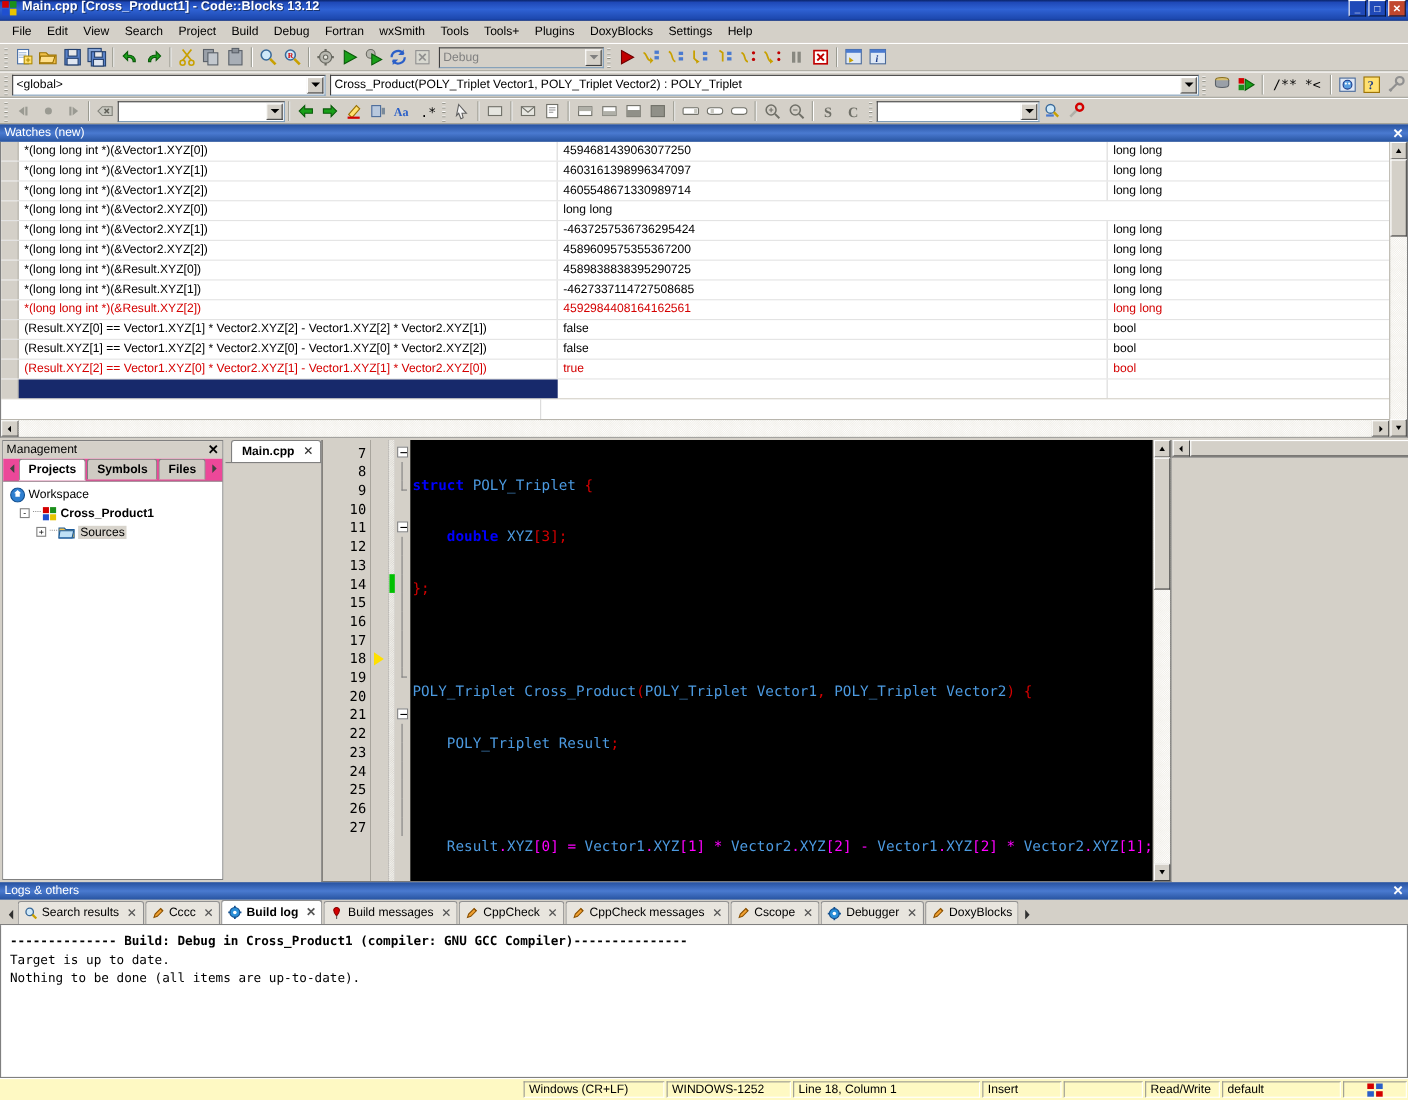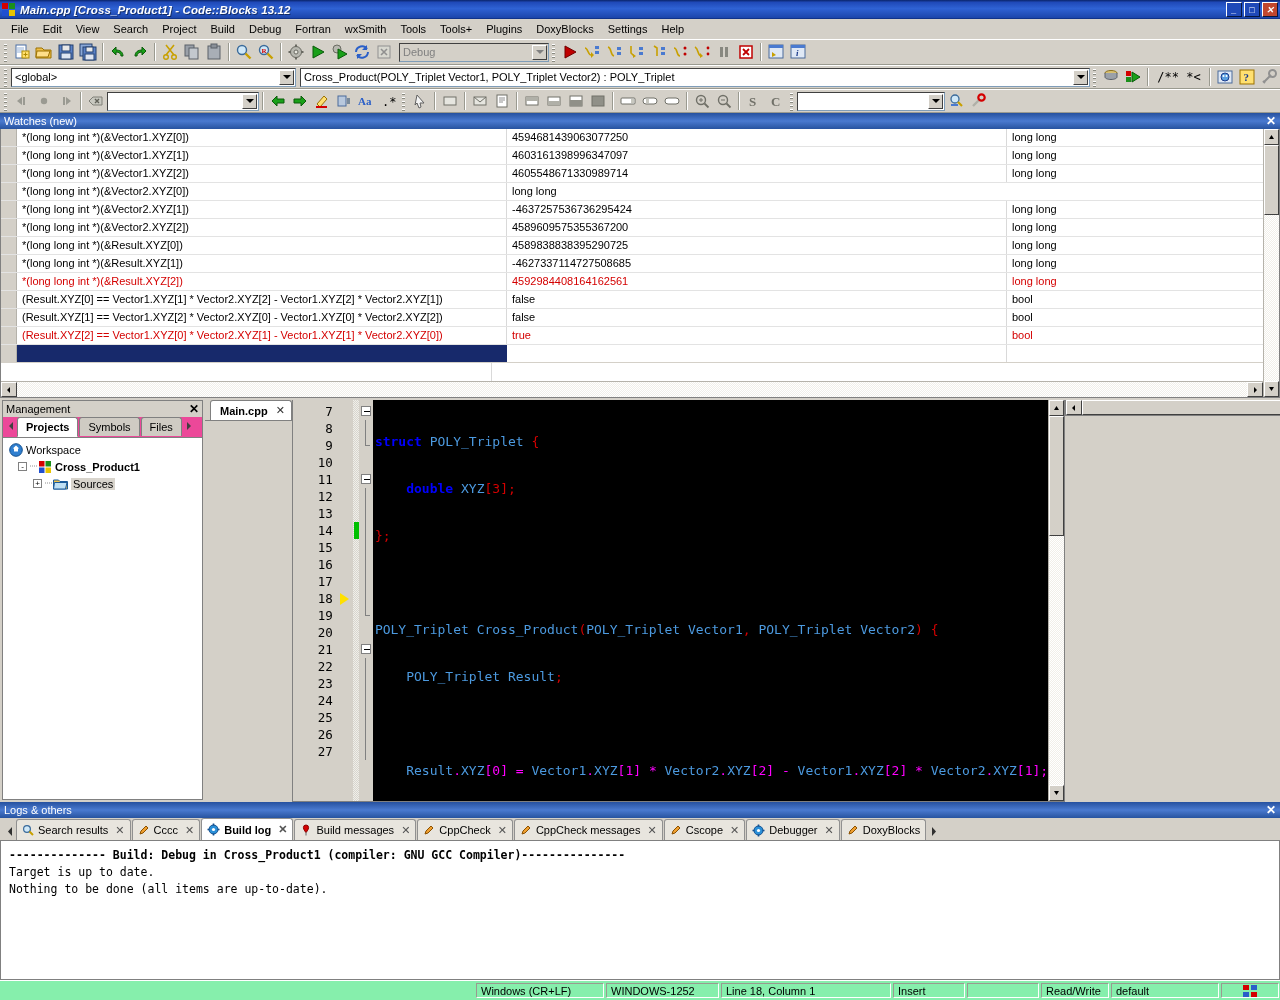--- a/index.html
+++ b/index.html
@@ -12,23 +12,22 @@
     font-family: "Liberation Sans", sans-serif;
     font-size: 11px;
     color: #000;
   }
   .app { width: 1280px; height: 1000px; display: flex; flex-direction: column; position: relative; }
 
   
   .titlebar {
     height: 19px; flex: 0 0 19px;
     background: linear-gradient(to bottom, #0a246a 0%, #1f49b8 12%, #2f62d4 45%, #1c47ad 92%, #0a2a7a 100%);
-    display: flex; align-items: center; color: #fff;
+    display: flex; color: #fff;
     padding: 0 1px 0 2px;
-    font-style: italic;
   }
   .tb-icon { width: 15px; height: 15px; margin-right: 3px; position: relative; flex: 0 0 15px; }
   .tb-icon i { position: absolute; width: 6px; height: 6px; display: block; }
   .tb-icon i.a { left:0; top:1px; background:#d40000; }
   .tb-icon i.b { left:7px; top:1px; background:#1b8f1b; }
   .tb-icon i.c { left:0; top:8px; background:#1f4fd0; }
   .tb-icon i.d { left:7px; top:8px; background:#e8c400; }
   .title-text { font-size: 11.5px; font-weight: bold; flex: 1; white-space: nowrap;
     text-shadow: 1px 1px 0 rgba(0,0,0,.45); letter-spacing: .1px; }
   .win-btns { display: flex; gap: 2px; padding-right: 1px; }
@@ -122,21 +121,21 @@
 
   .mgmt { width: 205px; flex: 0 0 205px; display: flex; flex-direction: column; padding: 2px 2px 2px 2px; }
   .mgmt-inner { flex: 1; display: flex; flex-direction: column; border: 1px solid #808080; background: #fff; min-height: 0; }
   .mgmt-cap { height: 16px; flex: 0 0 16px; background: #d4d0c8; color: #000; font-size: 11px;
      display: flex; align-items: center; justify-content: space-between; padding: 0 3px; }
   .mgmt-tabs { display: flex; align-items: flex-start; height: 21px; flex: 0 0 21px; background: #ec4899;
      border-bottom: 1px solid #808080; padding-left: 1px; }
   .tnav { width: 13px; flex: 0 0 13px; height: 18px; display: flex; align-items: center; justify-content: center; }
   .mtab { height: 19px; padding: 0 8px; font-size: 11px; display: flex; align-items: center;
      background: #cfcbc3; border: 1px solid #808080; border-bottom: 0; margin-right: 1px;
-     border-radius: 3px 3px 0 0; }
+     border-radius: 3px 3px 0 0; font-weight: bold; }
   .mtab.active { background: #fff; font-weight: bold; height: 20px; border-bottom: 1px solid #fff; }
   .tree { flex: 1; background: #fff; padding: 3px 0 0 3px; font-size: 11px; overflow: hidden; }
   .tnode { display: flex; align-items: center; height: 17px; white-space: nowrap; }
   .expander { width: 9px; height: 9px; border: 1px solid #808080; background: #fff; font-size: 8px;
      line-height: 7px; text-align: center; margin-right: 3px; flex: 0 0 9px; color: #000; font-family: "Liberation Sans", sans-serif; }
   .dot-line { width: 8px; flex: 0 0 8px; }
   .tlabel { margin-left: 3px; }
   .tlabel.bold { font-weight: bold; }
   .tlabel.selected { background: #d8d4cc; padding: 0 2px; }
 
@@ -191,21 +190,21 @@
     display: flex; align-items: center; font-size: 11px; margin-right: 1px; border-radius: 3px 3px 0 0; gap: 4px;
     white-space: nowrap; }
   .ltab.active { background: #fff; font-weight: bold; height: 22px; }
   .ltab .x { color: #555; font-size: 11px; margin-left: 3px; }
   .log-body { flex: 1; background: #fff; border: 1px solid #808080; border-top: 0; margin: 0 0 0 0;
     font-family: "DejaVu Sans Mono", "Liberation Mono", monospace; font-size: 11.5px; padding: 6px 0 0 8px;
     overflow: hidden; position: relative; }
   .log-body .ln { height: 17px; line-height: 17px; white-space: pre; }
   .log-body .ln.b { font-weight: bold; }
 
-  .statusbar { height: 20px; flex: 0 0 20px; background: #86efac; display: flex; align-items: stretch;
+  .statusbar { height: 20px; flex: 0 0 20px; background: #fef9c3; display: flex; align-items: stretch;
     border-top: 1px solid #fff; }
   .sfield { border: 1px solid #9a9a90; border-right-color: #fff; border-bottom-color: #fff;
     margin: 2px 1px; font-size: 11px; padding: 1px 4px; display: flex; align-items: center; white-space: nowrap; }
 </style>
 </head>
 <body>
 
 <div class="app">
 
   <div class="titlebar">

